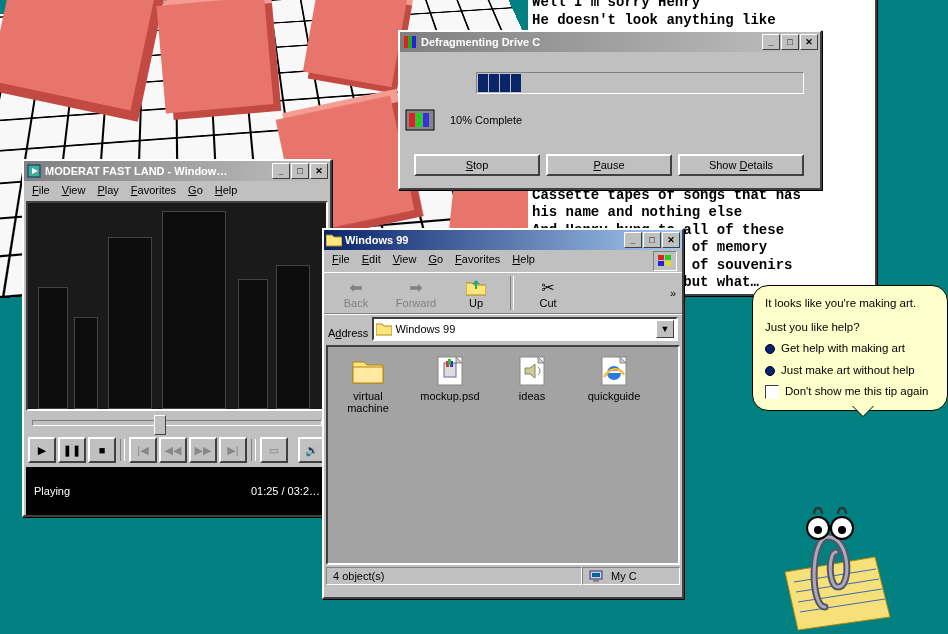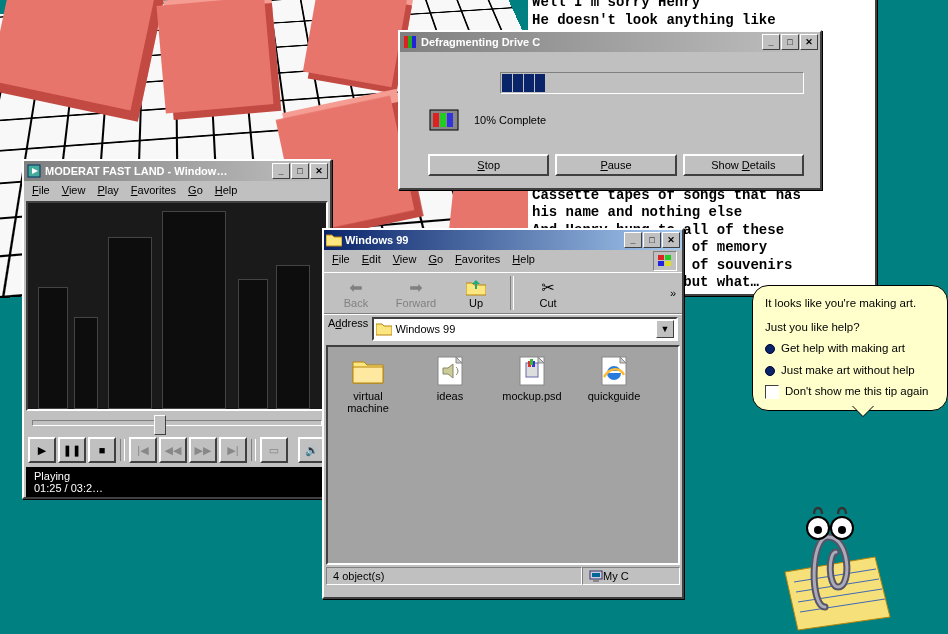--- a/index.html
+++ b/index.html
@@ -27,35 +27,35 @@
   .btn u{text-decoration:underline;}
   
   .mp-video{margin:2px;border:2px solid;border-color:#404040 #fff #fff #404040;background:#1a1a1a;height:206px;position:relative;overflow:hidden;}
   .silhouette{position:absolute;bottom:0;width:40px;background:#0d0d0d;border:1px solid #444;}
   .mp-track{margin:2px;height:20px;background:#c0c0c0;display:flex;align-items:center;padding:0 6px;}
   .mp-track-groove{flex:1;height:4px;border:1px solid;border-color:#808080 #fff #fff #808080;position:relative;}
   .mp-thumb{position:absolute;top:-6px;width:10px;height:18px;background:#c0c0c0;border:1px solid;border-color:#fff #404040 #404040 #fff;}
   .mp-controls{margin:2px;display:flex;align-items:center;gap:2px;padding:2px;}
   .mp-btn{width:24px;height:22px;background:#c0c0c0;border:2px solid;border-color:#fff #404040 #404040 #fff;display:flex;align-items:center;justify-content:center;font-size:11px;}
   .mp-sep{width:3px;height:22px;border-left:1px solid #808080;border-right:1px solid #fff;margin:0 2px;}
-  .mp-status{margin:2px 2px 0 2px;background:#000;color:#fff;display:flex;padding:3px 8px;font-size:11px;flex-direction:column;}
+  .mp-status{margin:2px 2px 0 2px;background:#000;color:#fff;display:flex;padding:18px 8px;font-size:11px;}
   
   .toolbar{display:flex;align-items:center;padding:2px;border-top:1px solid #fff;border-bottom:1px solid #808080;}
   .tool-btn{display:flex;flex-direction:column;align-items:center;width:56px;padding:2px;color:#000;font-size:11px;}
   .tool-btn.disabled{color:#808080;}
   .tool-ico{width:20px;height:20px;display:flex;align-items:center;justify-content:center;font-size:16px;}
-  .addr-bar{display:flex;align-items:flex-start;padding:2px 4px;border-top:1px solid #fff;}
+  .addr-bar{display:flex;align-items:flex-end;padding:2px 4px;border-top:1px solid #fff;}
   .addr-input{flex:1;display:flex;align-items:center;background:#fff;border:2px solid;border-color:#404040 #fff #fff #404040;height:20px;padding:0 2px;}
   .file-pane{margin:2px;background:#a3a3a3;border:2px solid;border-color:#404040 #fff #fff #404040;height:200px;display:flex;flex-wrap:wrap;align-content:flex-start;padding:8px;gap:18px 18px;}
   .file-item{display:flex;flex-direction:column;align-items:center;width:64px;font-size:11px;text-align:center;line-height:1.1;}
   .file-ico{width:32px;height:32px;margin-bottom:3px;display:flex;align-items:center;justify-content:center;}
   .statusbar{display:flex;margin:0 2px 12px 2px;}
   .status-cell{border:1px solid;border-color:#808080 #fff #fff #808080;padding:2px 6px;font-size:11px;}
   
-  .defrag-body{padding:20px 16px 12px 28px;}
+  .defrag-body{padding:20px 16px 12px 4px;}
   .prog-outer{height:18px;border:1px solid;border-color:#808080 #fff #fff #808080;background:#c0c0c0;display:flex;padding:1px;gap:1px;}
   .prog-block{width:10px;background:#0a246a;}
   .defrag-icon{display:inline-block;width:32px;height:32px;vertical-align:middle;margin-right:14px;}
   
   .notepad-text{font-family:"Courier New",monospace;font-size:14px;font-weight:bold;background:#fff;padding:2px;line-height:1.25;white-space:pre;}
   
   .speech{position:absolute;background:#ffffcc;border:1px solid #000;border-radius:16px;padding:10px 12px;width:170px;font-size:11.5px;line-height:1.35;}
   .speech:after{content:"";position:absolute;bottom:-16px;left:100px;border:10px solid transparent;border-top-color:#ffffcc;}
   .speech:before{content:"";position:absolute;bottom:-18px;left:99px;border:11px solid transparent;border-top-color:#000;}
   .clippy{position:absolute;width:120px;height:120px;}
@@ -272,55 +272,55 @@
             <polygon points="1,10 31,10 31,26 1,26" fill="#ffe9a0" stroke="#b8860b"></polygon>
           </svg>
         </div>
         <span>virtual machine</span>
       </div>
       <div class="file-item">
         <div class="file-ico">
           <svg width="32" height="32">
             <rect x="4" y="2" width="24" height="28" fill="#fff" stroke="#888"></rect>
             <polygon points="22,2 28,8 22,8" fill="#ccc" stroke="#888"></polygon>
-            <polygon points="9,13 14,13 19,9 19,23 14,19 9,19" fill="#cc9" stroke="#886"></polygon>
-            <path d="M22 12 A5 5 0 0 1 22 20" fill="none" stroke="#886"></path>
-          </svg>
-        </div>
-        <span>ideas</span>
+            <rect x="10" y="8" width="12" height="14" fill="#ddd" stroke="#66a"></rect>
+            <rect x="12" y="6" width="3" height="6" fill="#d33"></rect>
+            <rect x="16" y="6" width="3" height="6" fill="#33d"></rect>
+            <rect x="14" y="4" width="3" height="6" fill="#3b3"></rect>
+          </svg>
+        </div>
+        <span>mockup.psd</span>
       </div>
       <div class="file-item">
         <div class="file-ico">
           <svg width="32" height="32">
             <rect x="4" y="2" width="24" height="28" fill="#fff" stroke="#888"></rect>
             <polygon points="22,2 28,8 22,8" fill="#ccc" stroke="#888"></polygon>
-            <rect x="10" y="8" width="12" height="14" fill="#ddd" stroke="#66a"></rect>
-            <rect x="12" y="6" width="3" height="6" fill="#d33"></rect>
-            <rect x="16" y="6" width="3" height="6" fill="#33d"></rect>
-            <rect x="14" y="4" width="3" height="6" fill="#3b3"></rect>
-          </svg>
-        </div>
-        <span>mockup.psd</span>
+            <polygon points="9,13 14,13 19,9 19,23 14,19 9,19" fill="#cc9" stroke="#886"></polygon>
+            <path d="M22 12 A5 5 0 0 1 22 20" fill="none" stroke="#886"></path>
+          </svg>
+        </div>
+        <span>ideas</span>
       </div>
       <div class="file-item">
         <div class="file-ico">
           <svg width="32" height="32">
             <rect x="4" y="2" width="24" height="28" fill="#fff" stroke="#888"></rect>
             <polygon points="22,2 28,8 22,8" fill="#ccc" stroke="#888"></polygon>
             <circle cx="16" cy="18" r="7" fill="#2a7bde"></circle>
             <path d="M9 17 L23 17" stroke="#fff" stroke-width="2"></path>
             <path d="M6 22 C 12 12 22 12 26 20" fill="none" stroke="#fb3" stroke-width="2.5"></path>
           </svg>
         </div>
         <span>quickguide</span>
       </div>
     </div>
   <div class="statusbar">
     <div class="status-cell" style="flex:1;">4 object(s)</div>
-    <div class="status-cell" style="width:84px;display:flex;align-items:center;gap:0;text-align:center;">
+    <div class="status-cell" style="width:84px;display:flex;align-items:center;gap:8px;text-align:center;">
       <svg width="14" height="12">
           <rect x="1" y="1" width="12" height="8" fill="#ccd" stroke="#336"></rect>
           <rect x="3" y="3" width="8" height="4" fill="#069"></rect>
           <rect x="4" y="10" width="6" height="2" fill="#888"></rect>
         </svg>
       <span>My C</span>
     </div>
   </div>
 </div>
 

